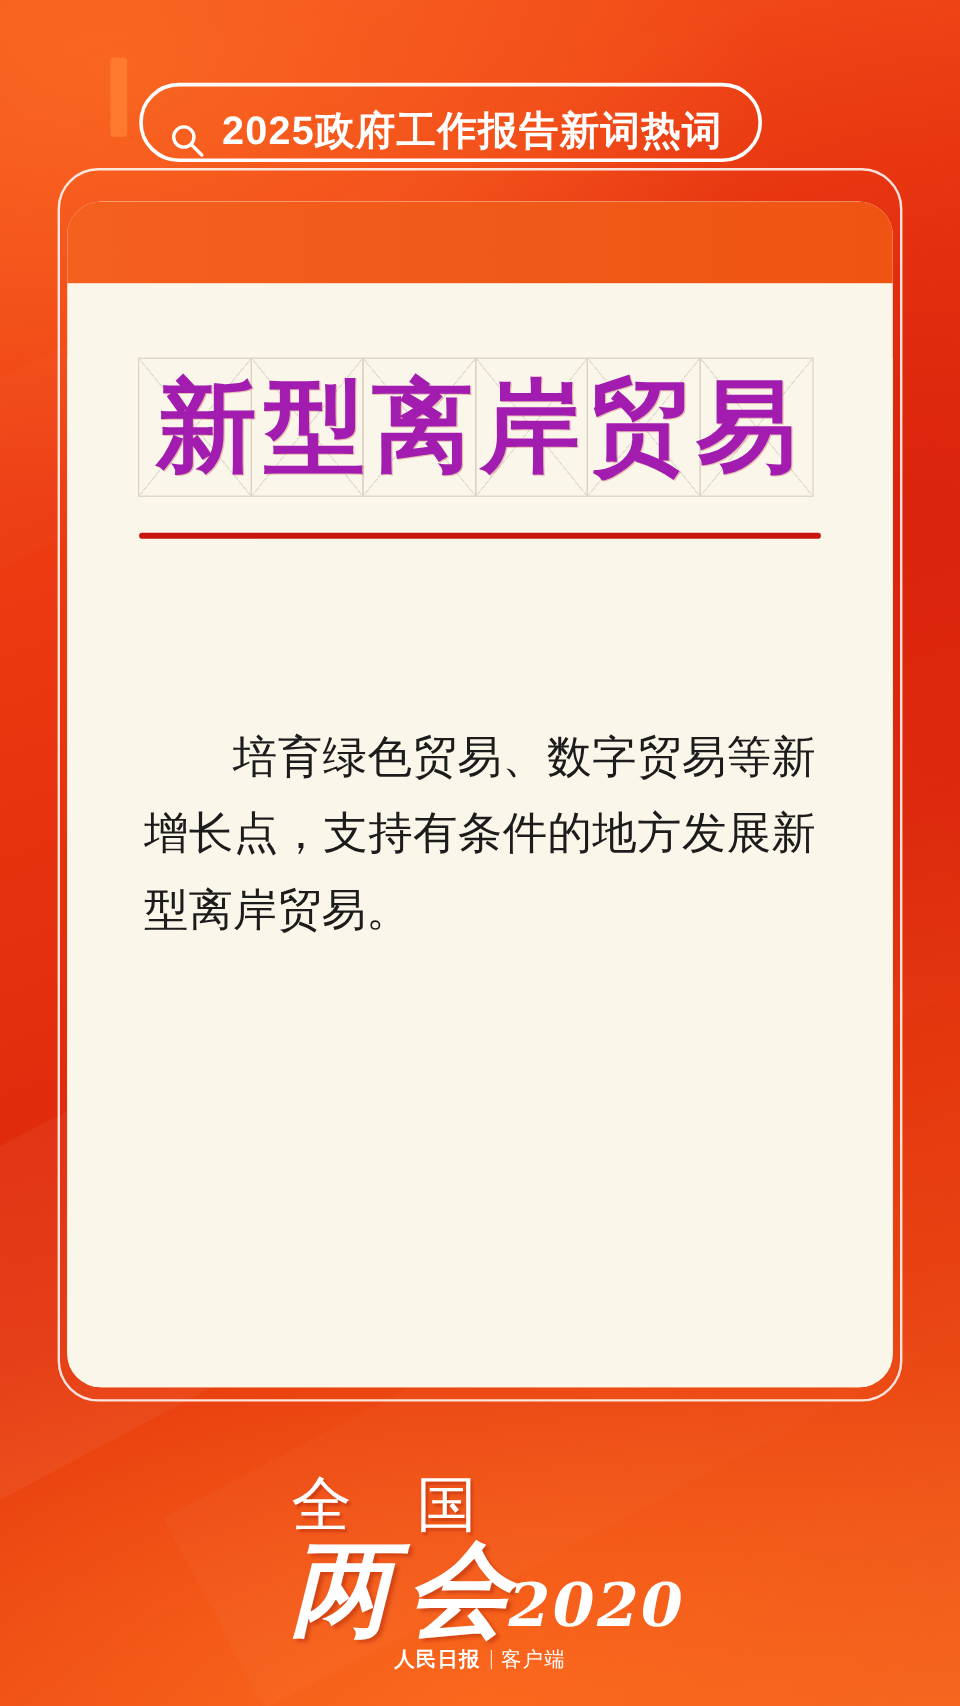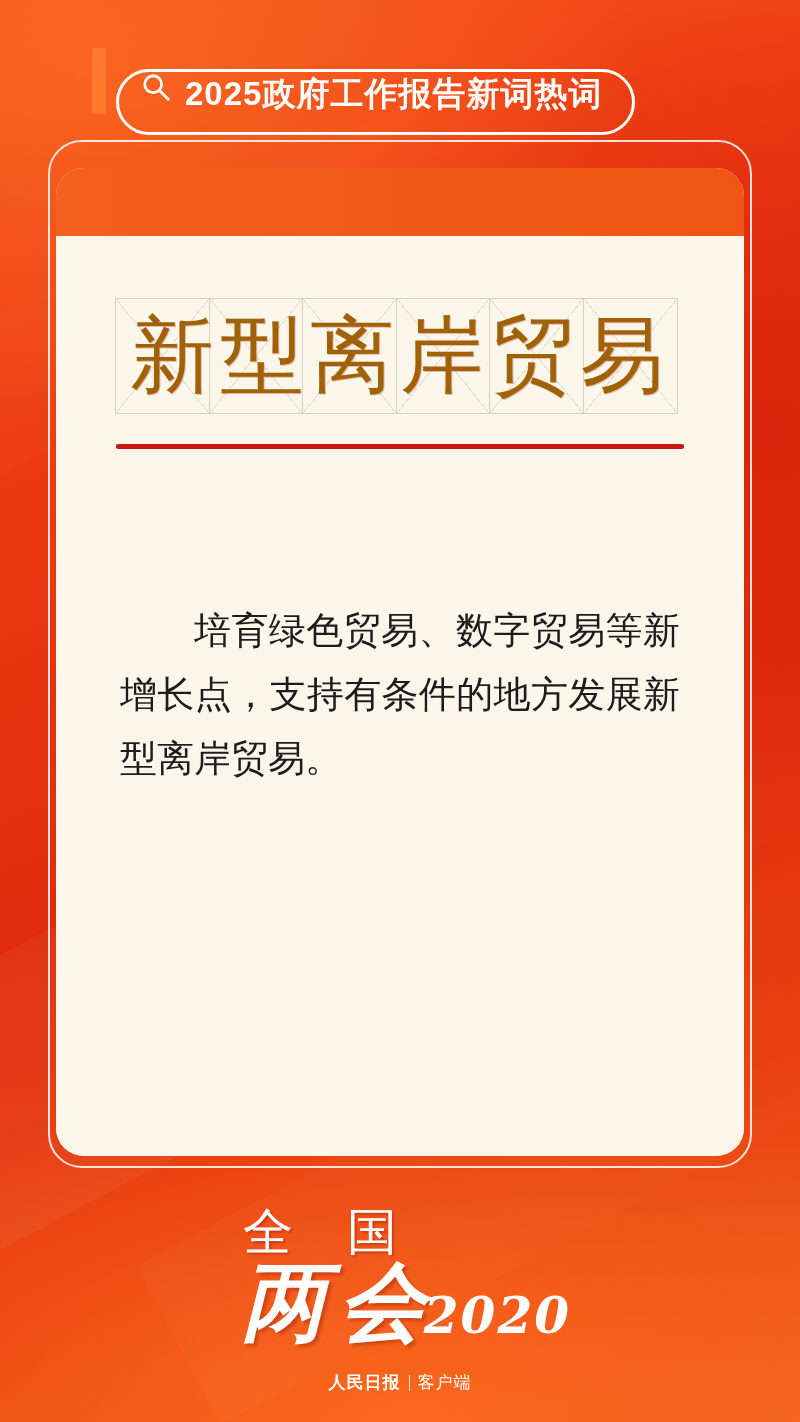--- a/index.html
+++ b/index.html
@@ -46,21 +46,21 @@
   }
   .header-bar {
     width: 14px;
     height: 66px;
     background: #ff7a2f;
     border-radius: 3px;
     margin-right: 10px;
   }
   .header-pill {
     display: flex;
-    align-items: flex-start;
+    align-items: flex-end;
     height: 66px;
     border: 3px solid #ffffff;
     border-radius: 33px;
     padding: 0 30px 0 22px;
     box-sizing: border-box;
     background: transparent;
     margin-top: 41px;
   }
   .search-icon {
     width: 30px;
@@ -145,23 +145,23 @@
   .title-text {
     position: absolute;
     left: 0;
     top: 0;
     width: 568px;
     height: 116px;
     display: flex;
     align-items: center;
     justify-content: center;
     font-family: "DejaVu Sans", sans-serif;
-    font-weight: normal;
+    font-weight: bold;
     font-size: 84px;
-    color: #a16207;
+    color: #a21caf;
     letter-spacing: 6px;
     white-space: nowrap;
     text-shadow: 1px 1px 0 rgba(160,10,6,0.25);
   }
   .title-rule {
     width: 568px;
     height: 5px;
     background: #c8160f;
     margin: 30px auto 0 auto;
     border-radius: 2px;
@@ -223,21 +223,21 @@
     right: -6px;
     bottom: 4px;
     font-family: "DejaVu Serif", serif;
     font-style: italic;
     font-size: 50px;
     font-weight: bold;
     color: #ffffff;
     letter-spacing: 2px;
   }
   .footer-credit {
-    margin-top: 22px;
+    margin-top: 0;
     display: flex;
     align-items: center;
     justify-content: center;
     gap: 8px;
     color: #ffffff;
     font-size: 17px;
     letter-spacing: 1px;
   }
   .credit-logo {
     font-family: "DejaVu Sans", sans-serif;

